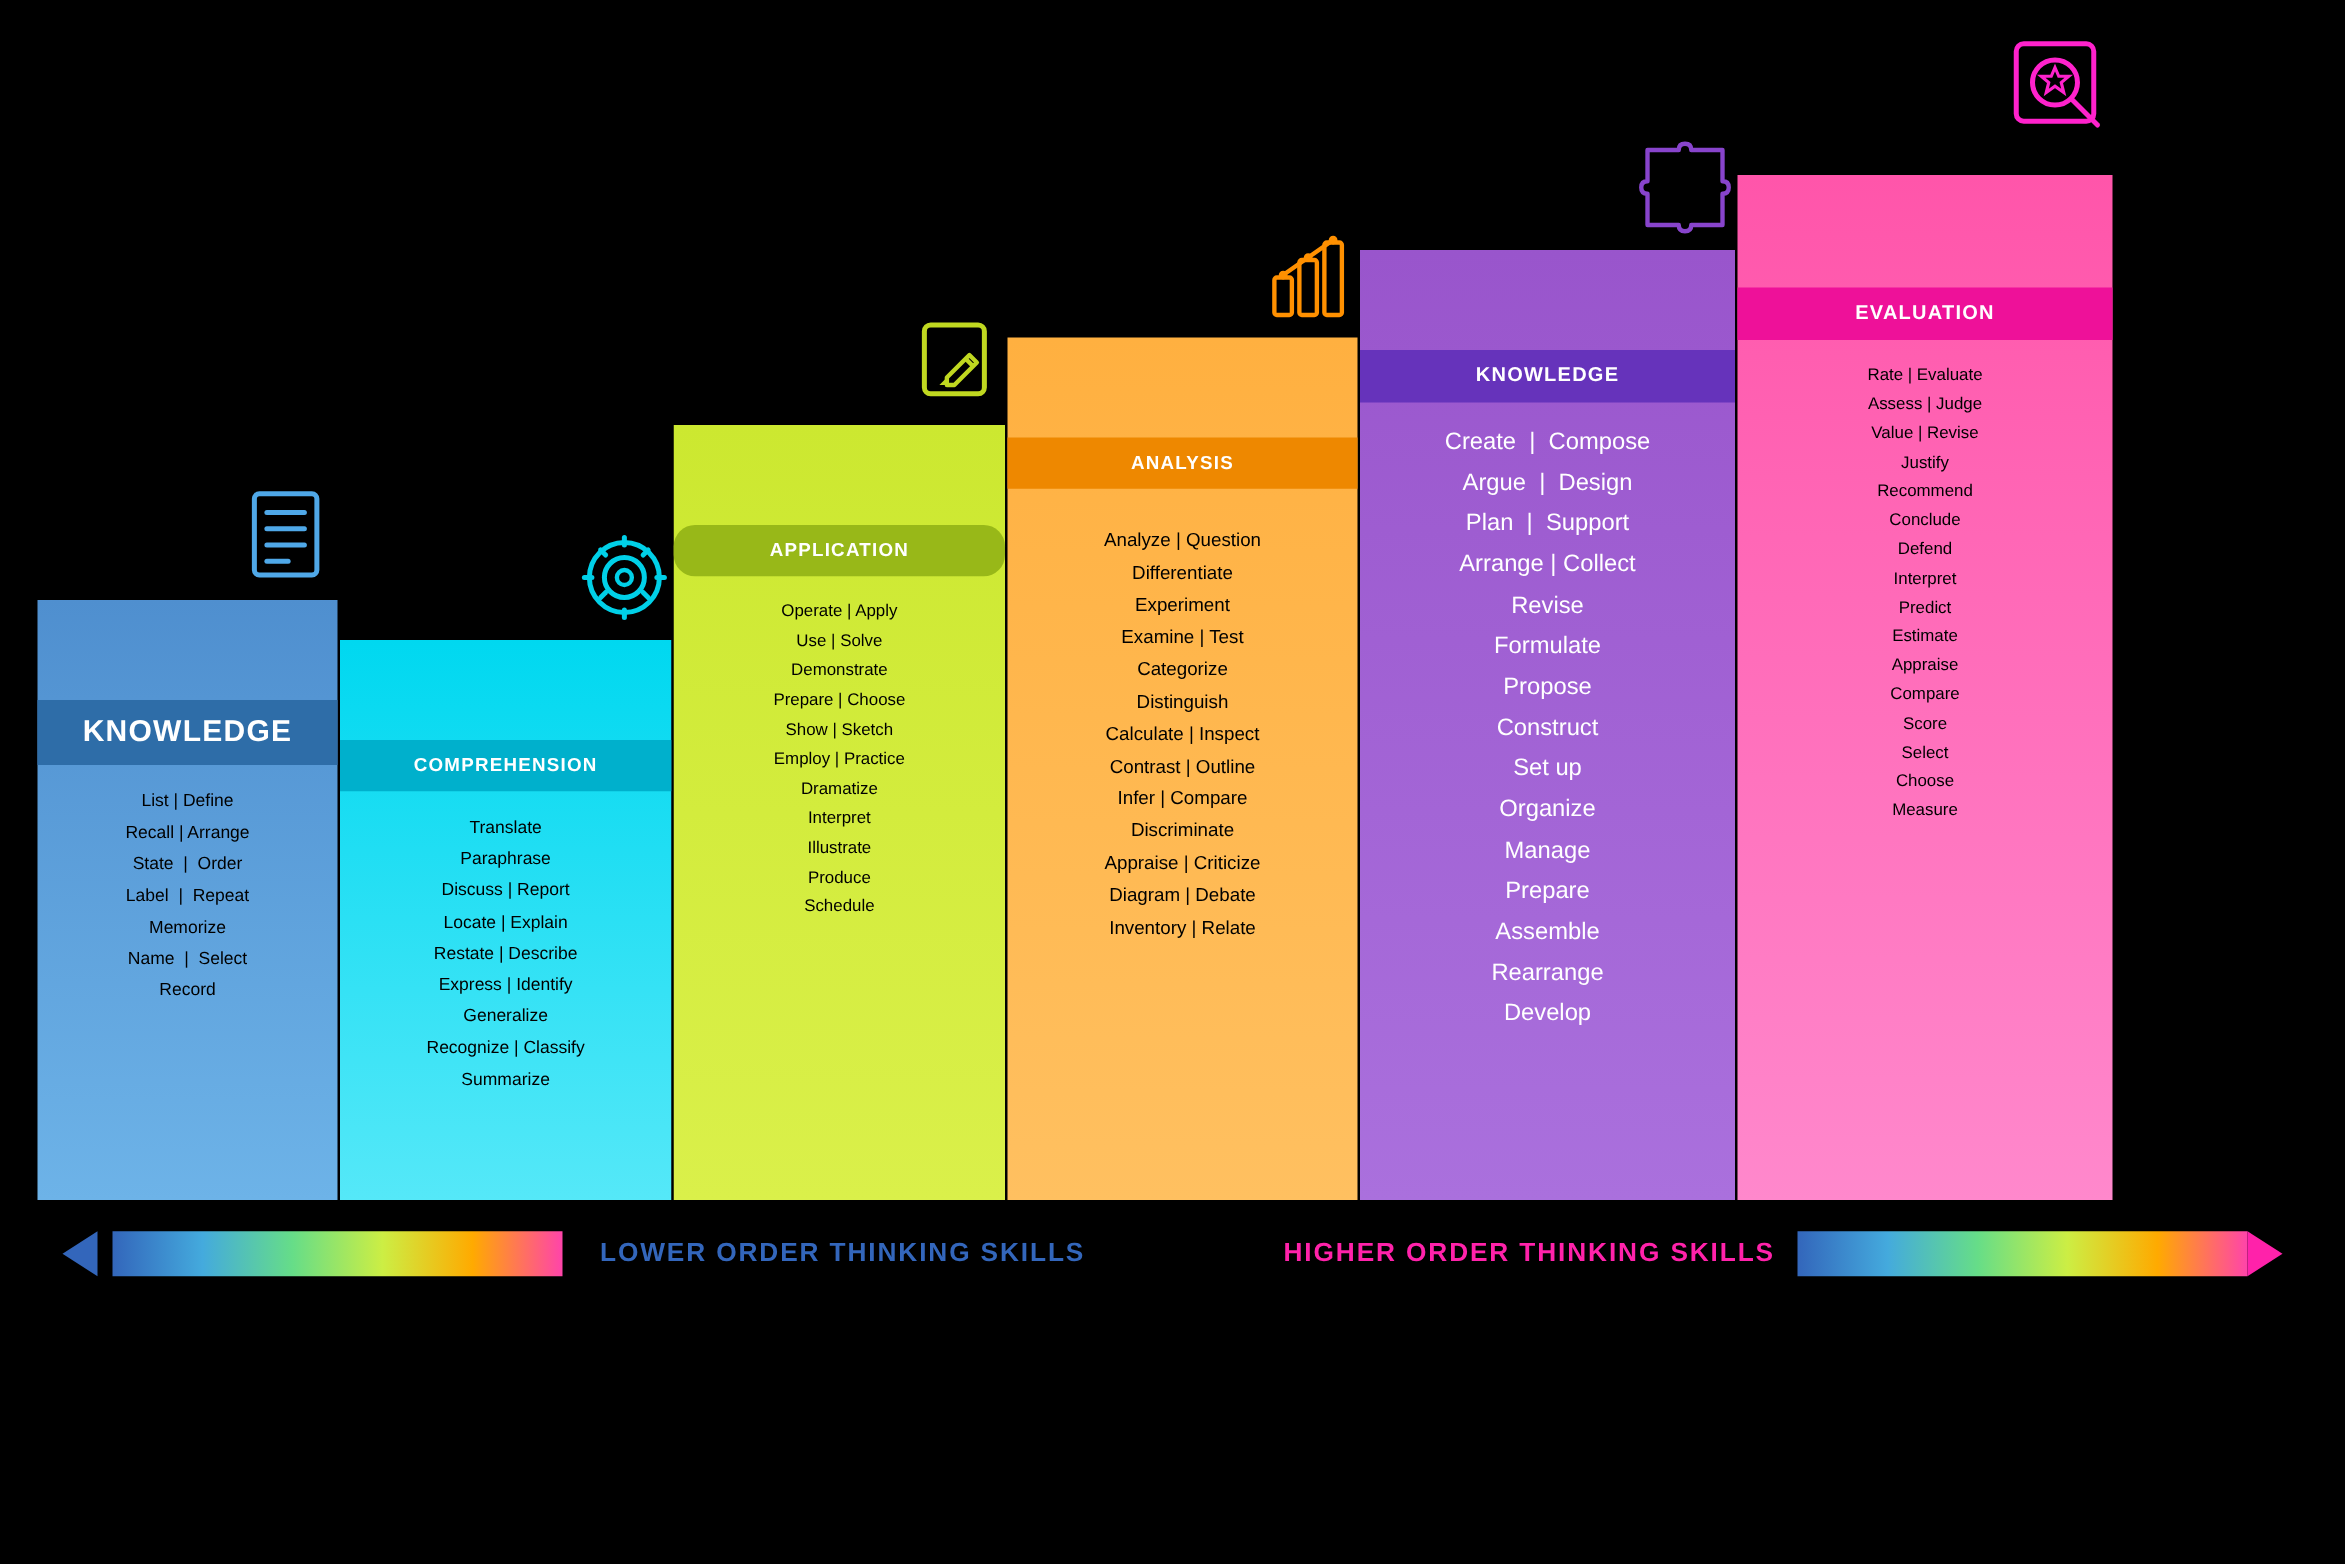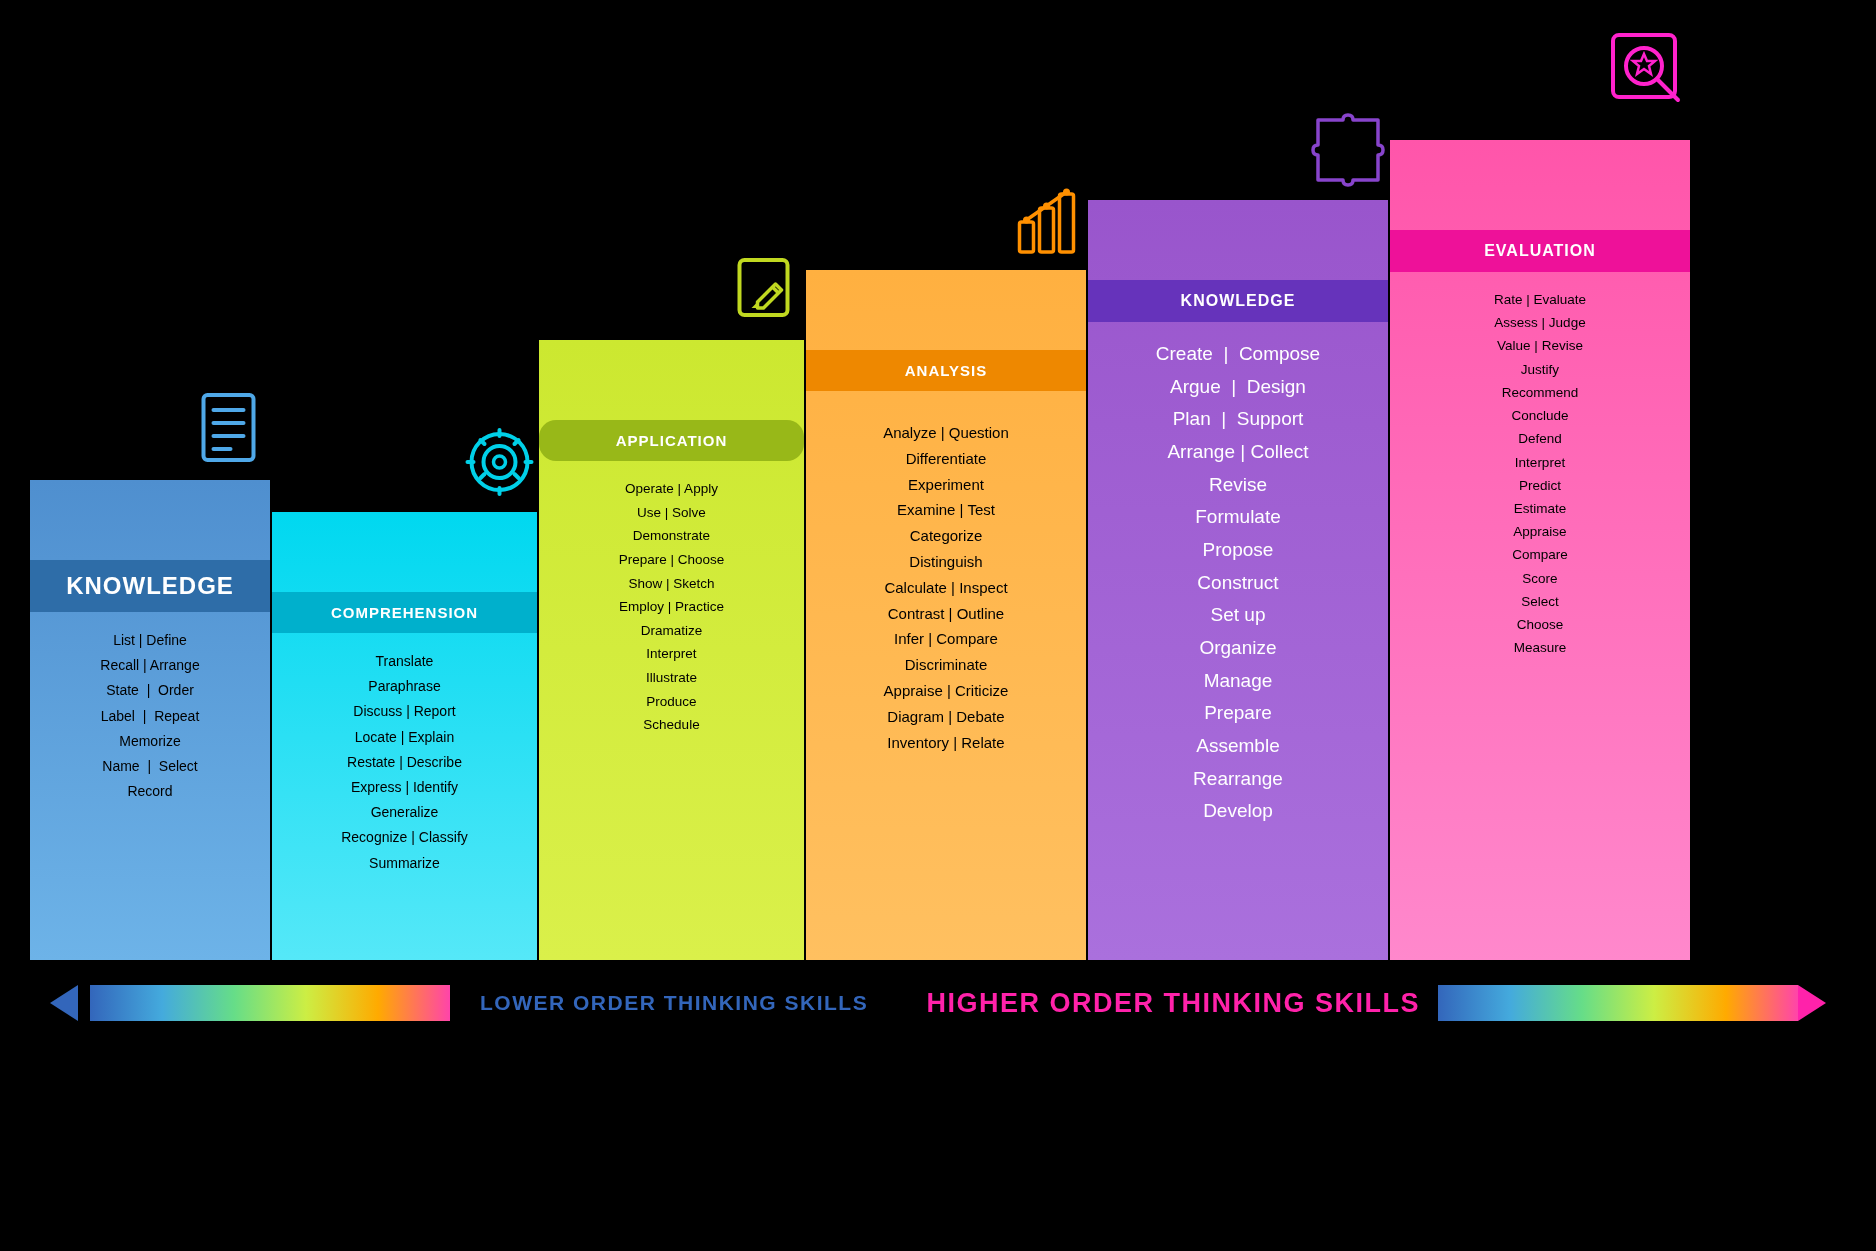--- a/index.html
+++ b/index.html
@@ -264,21 +264,21 @@
 
       <div style="width:0; height:0; border-top:18px solid transparent; border-bottom:18px solid transparent; border-right:28px solid #3366bb;"></div>
       <div style="width:360px; height:36px; background:linear-gradient(90deg,#3366bb,#44aadd,#66dd88,#ccee44,#ffaa00,#ff44aa);"></div>
       <div style="margin-left:18px;">
         <span style="font-size:21px; font-weight:900; color:#3366bb; letter-spacing:1.5px;">LOWER ORDER THINKING SKILLS</span>
       </div>
     </div>
 
     <div style="display:flex; align-items:center; gap:0;">
       <div style="margin-right:18px;">
-        <span style="font-size:27px; font-weight:900; color:#ff22aa; letter-spacing:1.5px;">HIGHER ORDER THINKING SKILLS</span>
+        <span style="font-size:21px; font-weight:900; color:#ff22aa; letter-spacing:1.5px;">HIGHER ORDER THINKING SKILLS</span>
       </div>
       <div style="width:360px; height:36px; background:linear-gradient(90deg,#3366bb,#44aadd,#66dd88,#ccee44,#ffaa00,#ff44aa);"></div>
 
       <div style="width:0; height:0; border-top:18px solid transparent; border-bottom:18px solid transparent; border-left:28px solid #ff22aa;"></div>
     </div>
 
   </div>
 
 </div>
 

